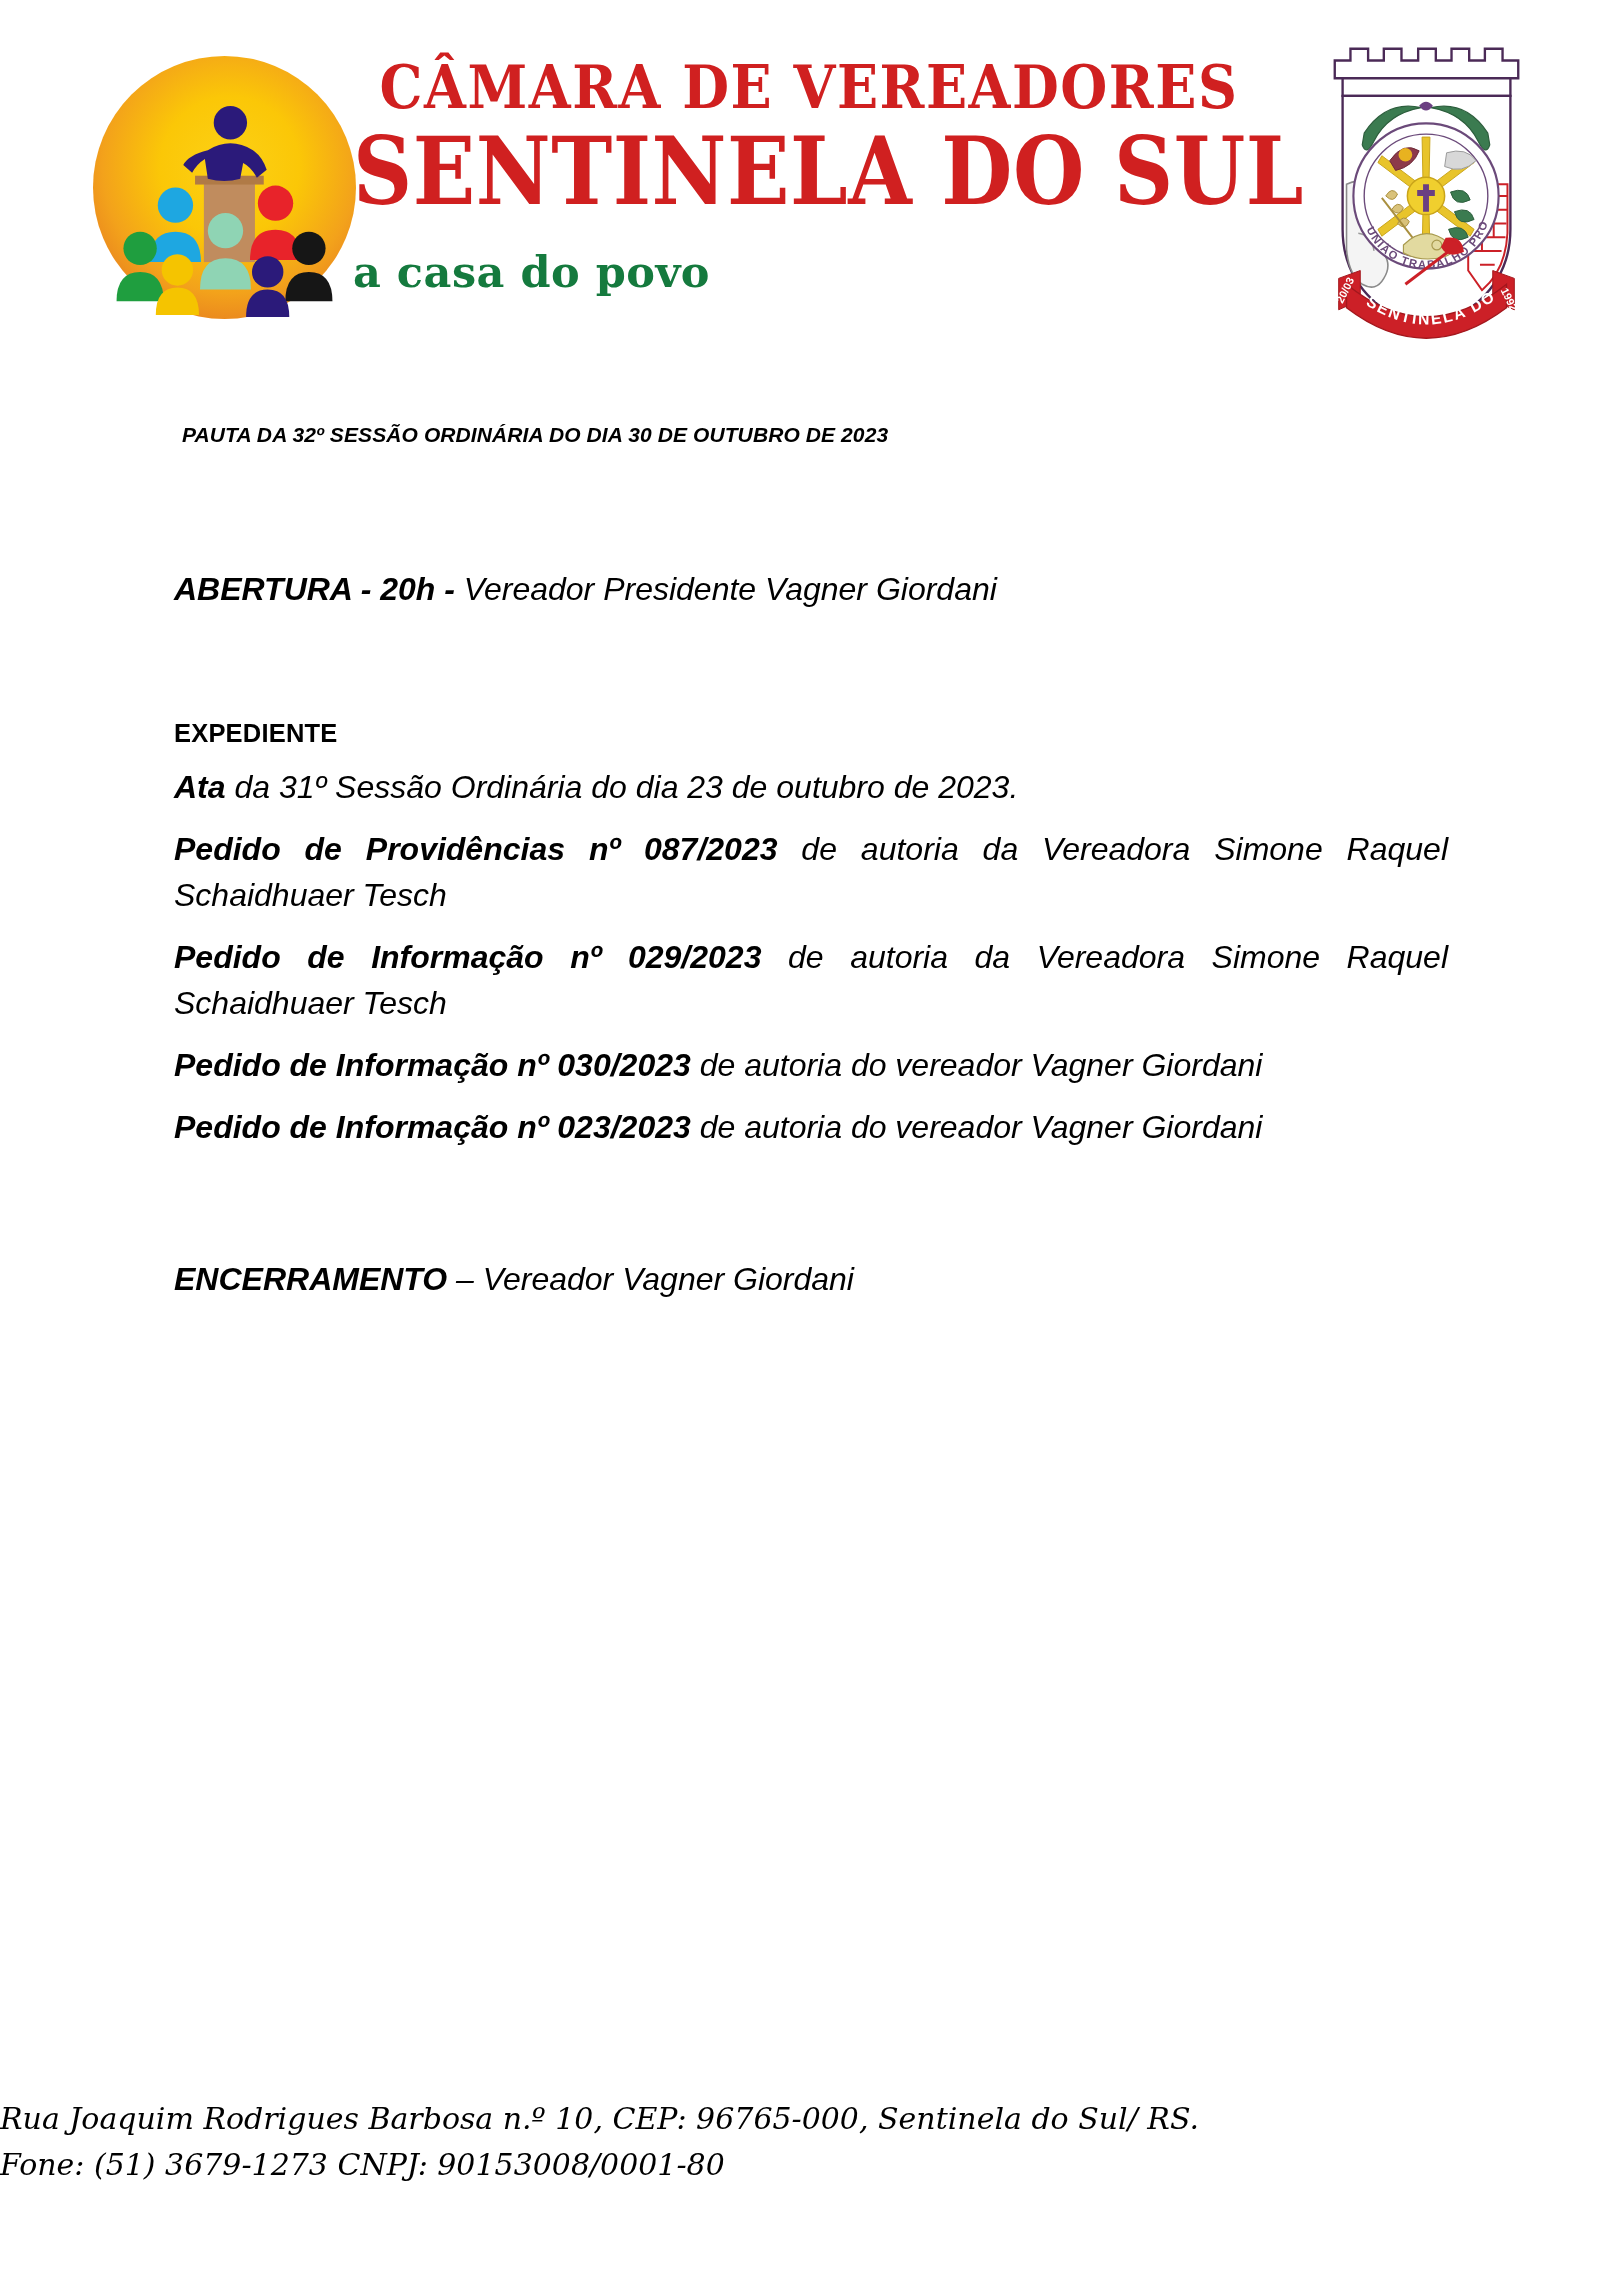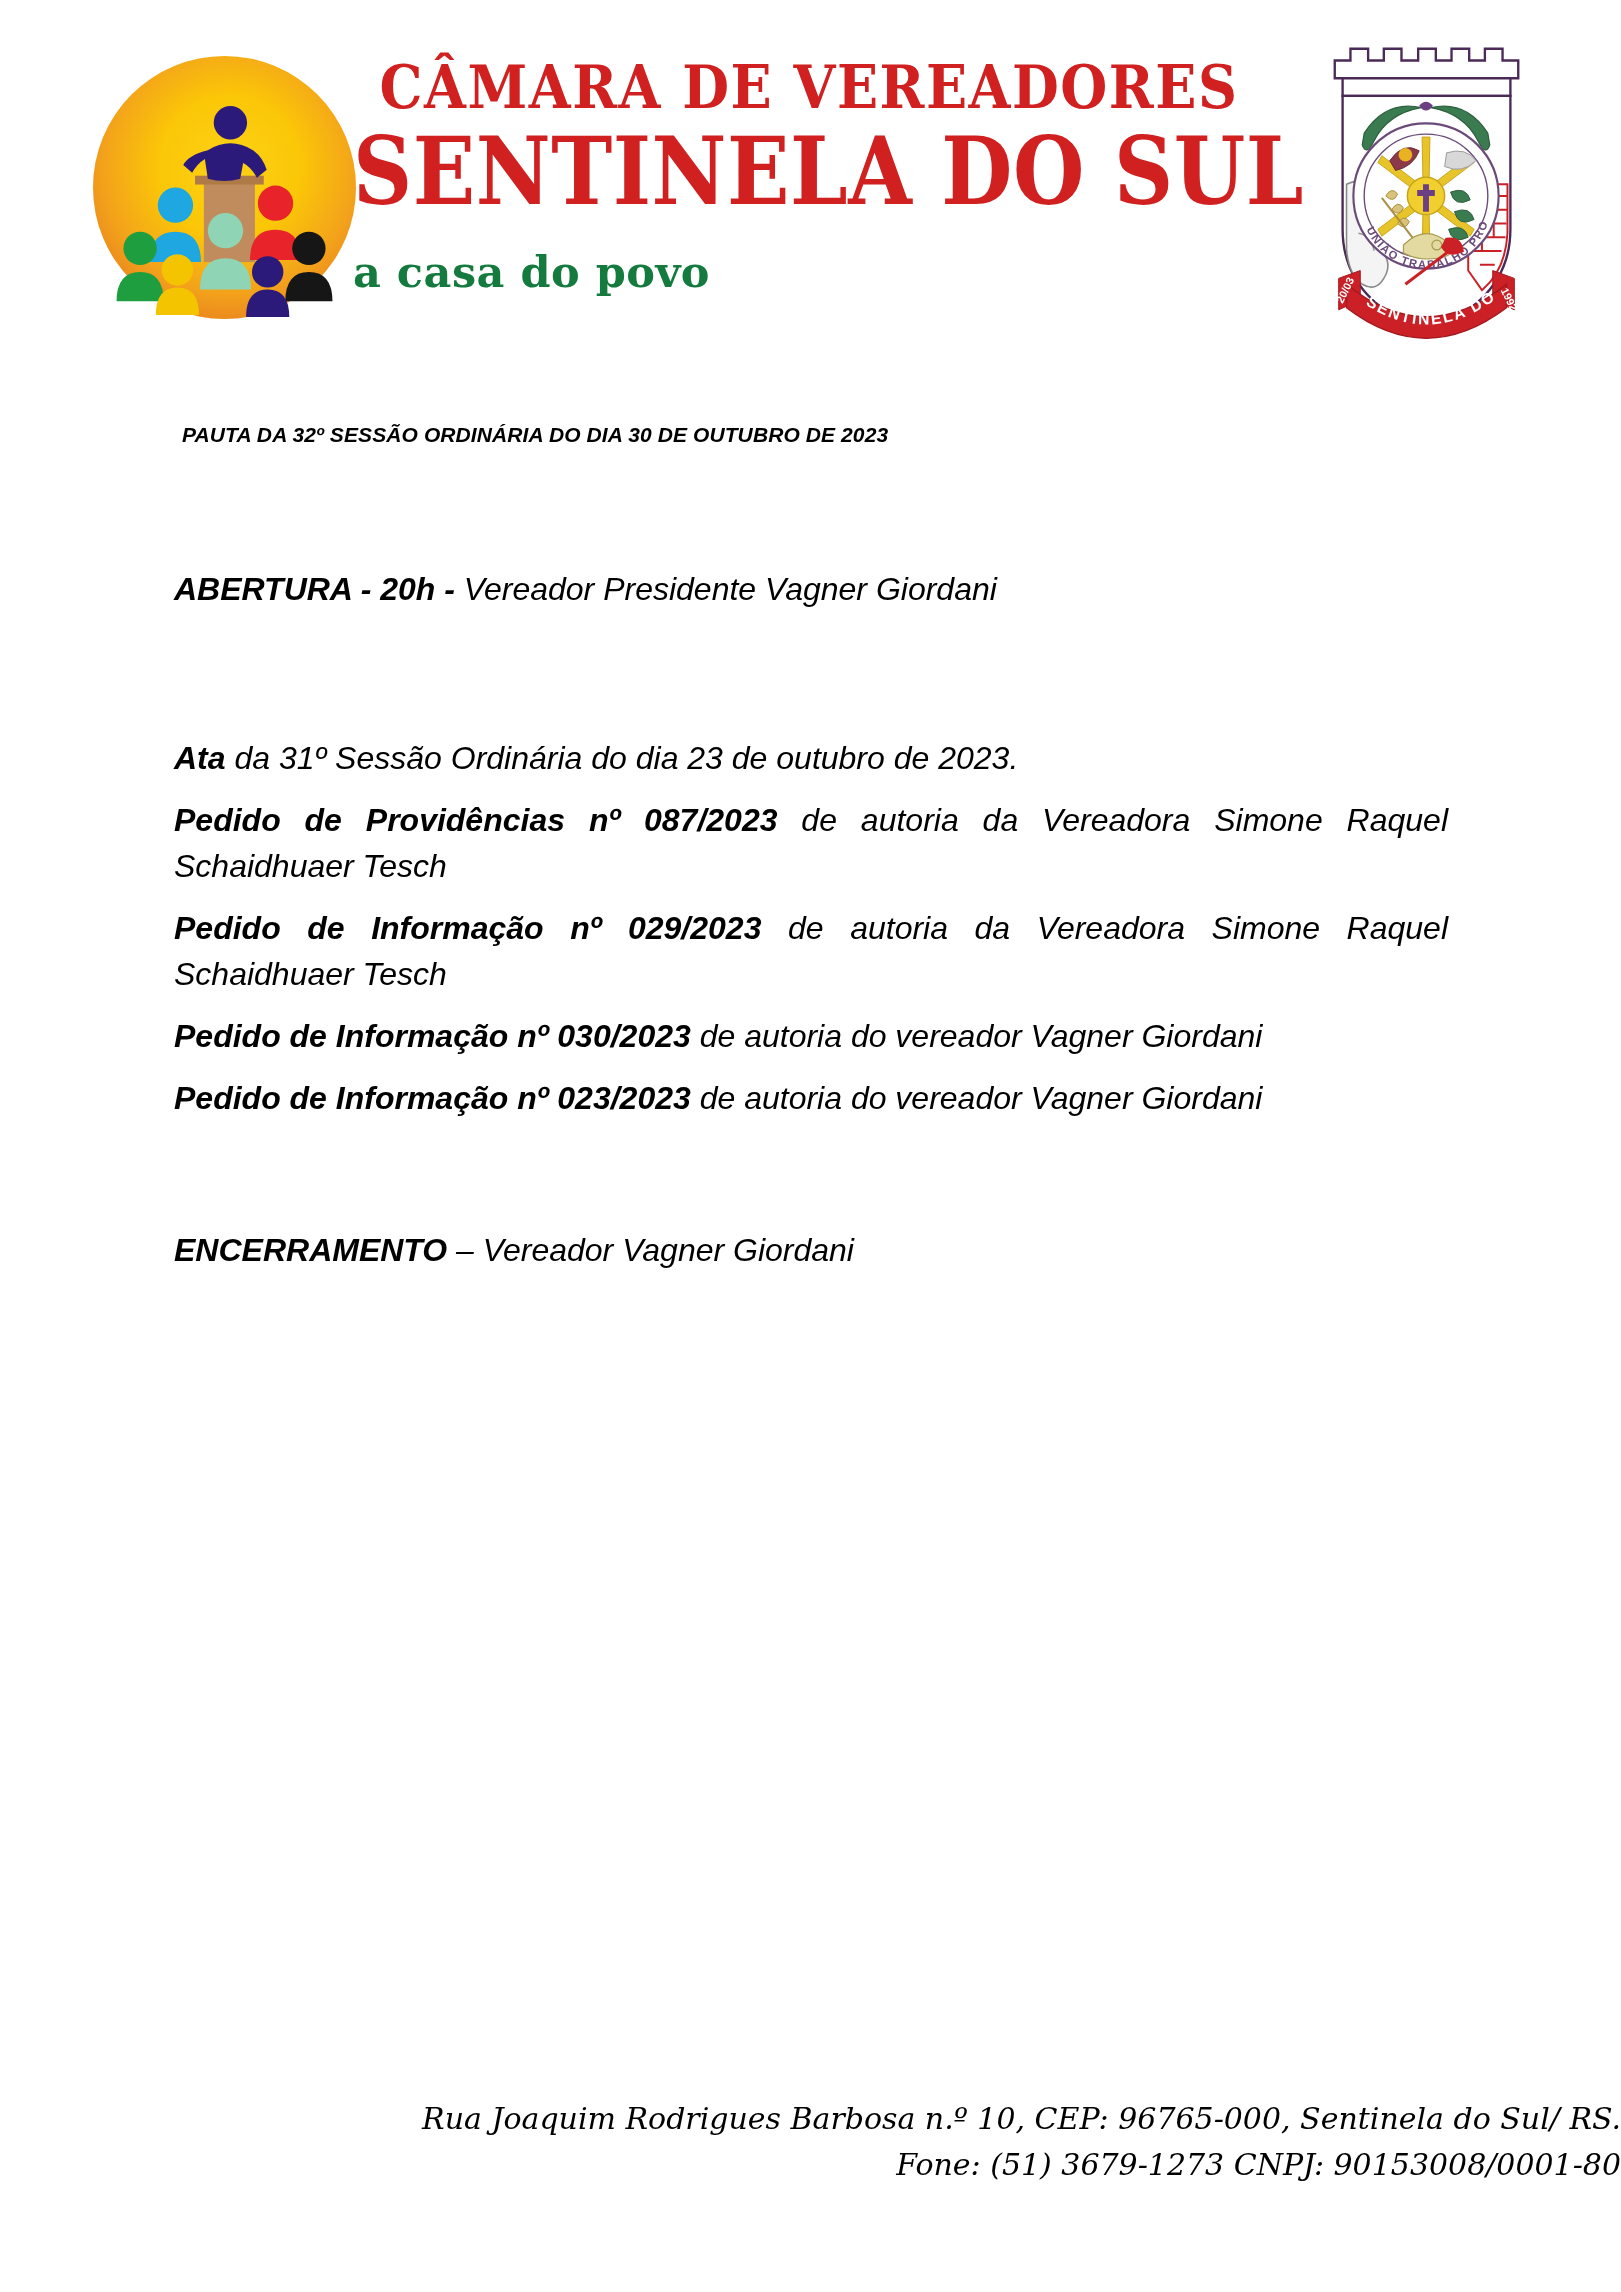--- a/index.html
+++ b/index.html
@@ -134,21 +134,21 @@
     margin: 0;
     letter-spacing: 0.2px;
   }
 
   
   .footer {
     position: absolute;
     left: 0;
     top: 2096px;
     width: 1621px;
-    text-align: right;
+    text-align: left;
     font-family: "DejaVu Serif", serif;
     font-style: italic;
     font-size: 30px;
     line-height: 1.52;
     color: #000000;
   }
   .footer-line { white-space: nowrap; }
 </style>
 </head>
 <body>
@@ -279,20 +279,21 @@
   <div class="doc-body">
 
     <p class="doc-title">PAUTA DA 32º SESSÃO ORDINÁRIA DO DIA 30 DE OUTUBRO DE 2023</p>
 
     <div class="spacer-lg"></div>
 
     <p class="para"><b>ABERTURA - 20h - </b><span>Vereador Presidente Vagner Giordani</span></p>
 
     <div class="spacer-md"></div>
 
+    <p class="section-head">EXPEDIENTE</p>
 
     <p class="para para-gap"><b>Ata</b><span> da 31º Sessão Ordinária do dia 23 de outubro de 2023.</span></p>
 
 
     <p class="para para-gap"><b>Pedido de Providências nº 087/2023</b><span> de autoria da Vereadora Simone Raquel Schaidhuaer Tesch</span></p>
 
     <p class="para para-gap"><b>Pedido de Informação nº 029/2023</b><span> de autoria da Vereadora Simone Raquel Schaidhuaer Tesch</span></p>
 
     <p class="para para-gap"><b>Pedido de Informação nº 030/2023</b><span> de autoria do vereador Vagner Giordani</span></p>
 

